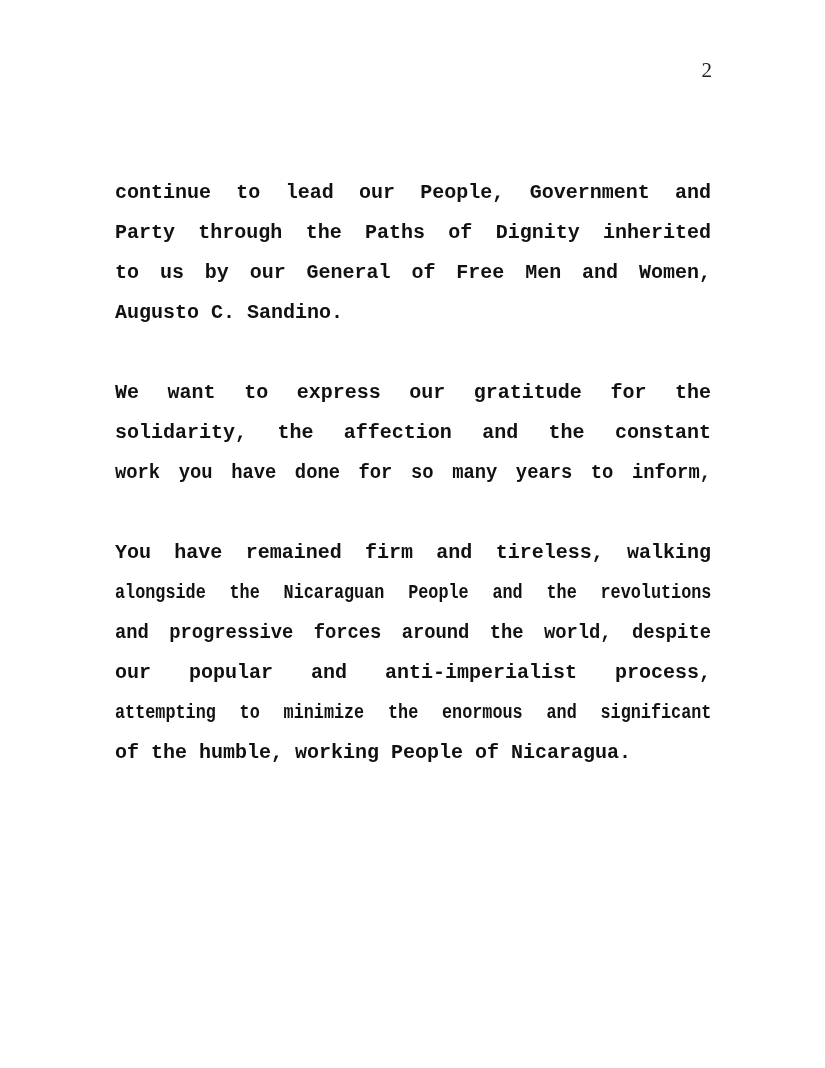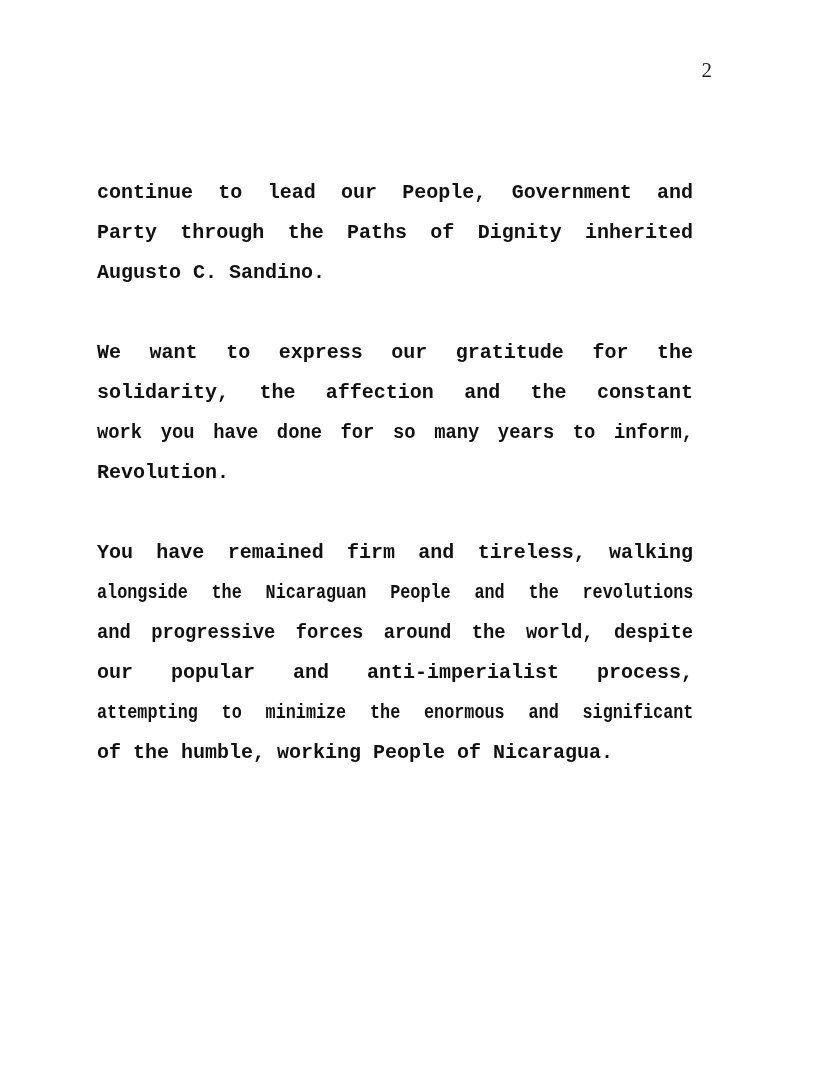--- a/index.html
+++ b/index.html
@@ -19,21 +19,21 @@
     position: absolute;
     top: 60px;
     right: 113px;
     font-family: "Liberation Serif", serif;
     font-size: 21px;
     line-height: 21px;
     color: #1d1d1d;
   }
   .content {
     position: absolute;
-    left: 97px;
+    left: 115px;
     top: 173px;
     width: 596px;
   }
   .para {
     margin: 0 0 40px 0;
   }
   .para:last-child {
     margin-bottom: 0;
   }
   .line {
@@ -69,28 +69,28 @@
 
 <div class="page">
 
   <div class="page-number">2</div>
 
   <div class="content">
 
     <div class="para">
       <div class="line">continue to lead our People, Government and</div>
       <div class="line">Party through the Paths of Dignity inherited</div>
+      <div class="line">to us by our General of Free Men and Women,</div>
       <div class="line last">Augusto C. Sandino.</div>
     </div>
 
     <div class="para">
       <div class="line">We want to express our gratitude for the</div>
       <div class="line">solidarity, the affection and the constant</div>
       <div class="line cond1">work you have done for so many years to inform,</div>
-      <div class="line last">Revolution.</div>
     </div>
 
     <div class="para">
       <div class="line">You have remained firm and tireless, walking</div>
       <div class="line cond2">alongside the Nicaraguan People and the revolutions</div>
       <div class="line cond1">and progressive forces around the world, despite</div>
       <div class="line">our popular and anti-imperialist process,</div>
       <div class="line cond2">attempting to minimize the enormous and significant</div>
       <div class="line last">of the humble, working People of Nicaragua.</div>
     </div>

